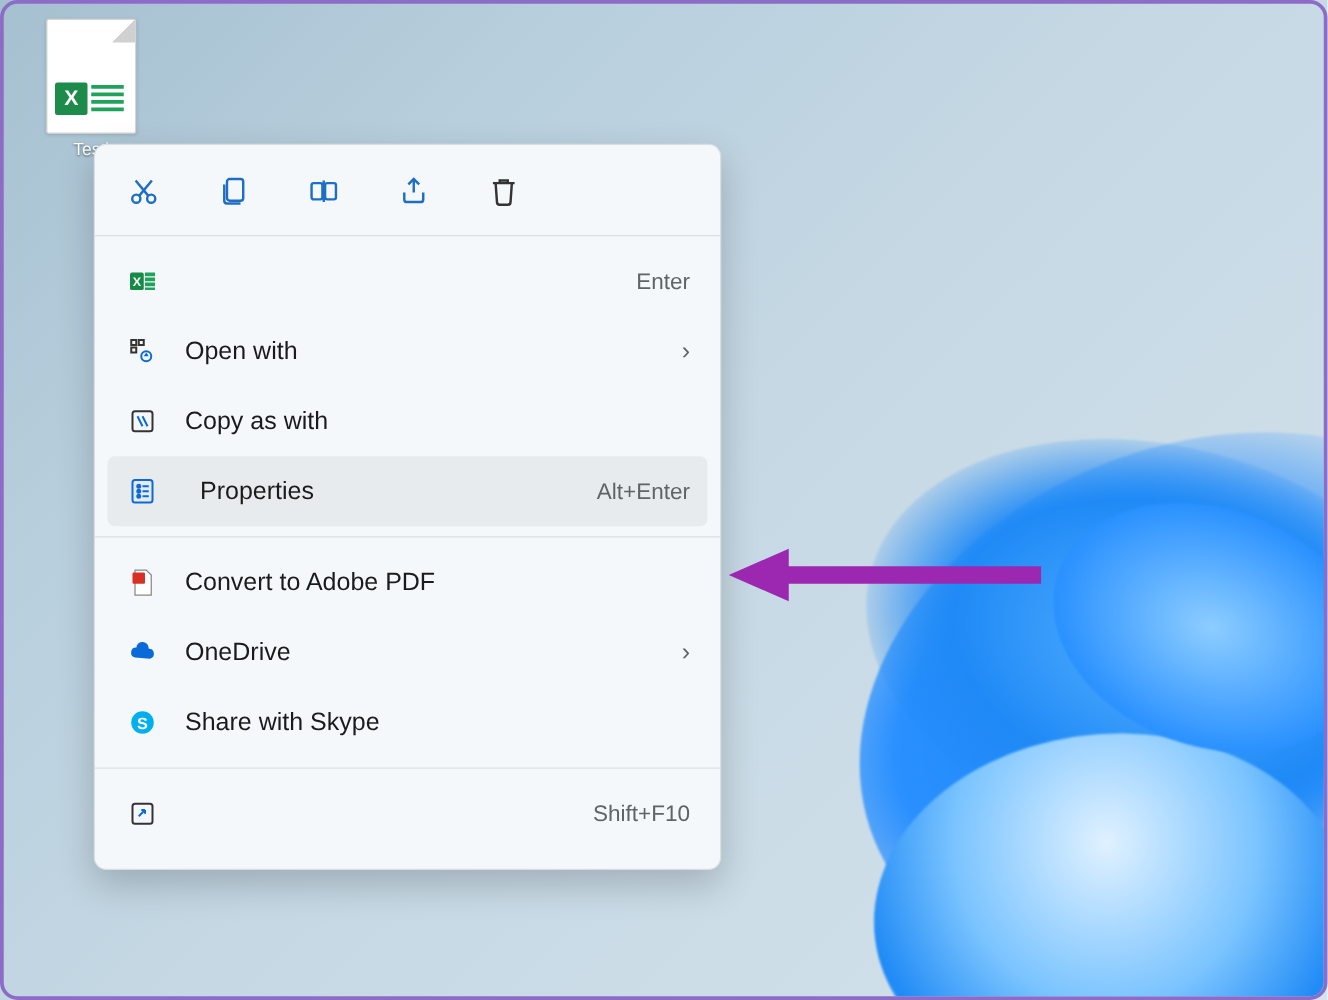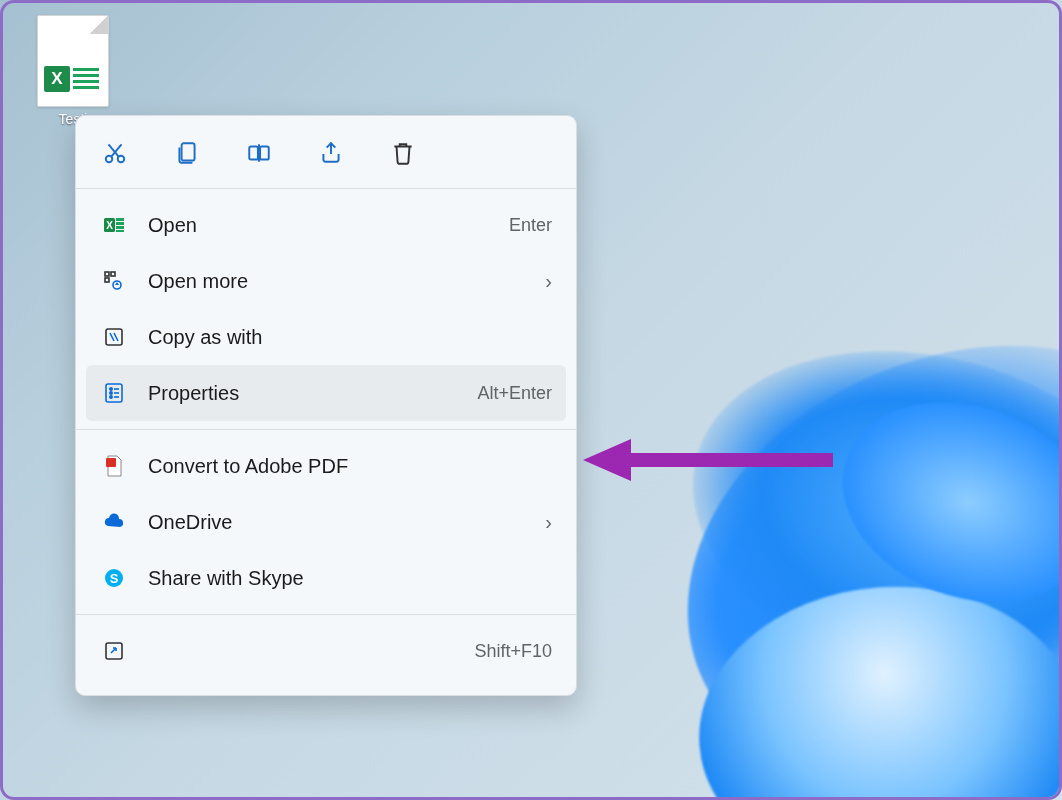--- a/index.html
+++ b/index.html
@@ -112,21 +112,21 @@
 
   .menu-group { padding: 8px 10px; }
   .menu-item {
     display: flex; align-items: center;
     height: 56px;
     padding: 0 14px;
     border-radius: 6px;
     cursor: pointer;
     color: #1b1b1b;
   }
-  .menu-item.highlight { background: #e8ebed; }
+  .menu-item.highlight { background: #e8ebed; gap: 12px; }
   .menu-item .ico {
     width: 28px; height: 28px; margin-right: 20px;
     display: flex; align-items: center; justify-content: center;
     flex-shrink: 0;
   }
   .menu-item .ico svg { width: 24px; height: 24px; }
   .menu-item .label { font-size: 20px; flex: 1; }
   .menu-item .hint { font-size: 18px; color: #5f6469; margin-left: auto; }
   .menu-item .chev { color: #5f6469; font-size: 20px; }
 
@@ -212,35 +212,34 @@
       <span class="ico">
         <svg viewBox="0 0 24 24">
             <rect x="2" y="5" width="11" height="14" rx="1.5" fill="#178a47"></rect>
             <text x="7.5" y="16" text-anchor="middle" font-size="10" fill="#fff" font-weight="700">X</text>
             <rect x="14" y="5" width="8" height="3" fill="#1fa35a"></rect>
             <rect x="14" y="9" width="8" height="3" fill="#1fa35a"></rect>
             <rect x="14" y="13" width="8" height="3" fill="#1fa35a"></rect>
             <rect x="14" y="17" width="8" height="2" fill="#1fa35a"></rect>
           </svg>
       </span>
-      <span class="label">Open</span>
       <span class="hint">Enter</span>
     </div>
 
     <div class="menu-item">
       <span class="ico">
         <svg viewBox="0 0 24 24" fill="none" stroke="#333" stroke-width="1.6">
             <rect x="3" y="3" width="4" height="4"></rect>
             <rect x="9" y="3" width="4" height="4"></rect>
             <rect x="3" y="9" width="4" height="4"></rect>
             <circle cx="15" cy="16" r="4" fill="none" stroke="#0a6bd8"></circle>
             <path d="M15 13l2 3h-4z" fill="#0a6bd8" stroke="none"></path>
           </svg>
       </span>
-      <span class="label">Open more</span>
+      <span class="label">Open with</span>
       <span class="chev">›</span>
     </div>
 
 
     <div class="menu-item">
       <span class="ico">
         <svg viewBox="0 0 24 24" fill="none" stroke="#333" stroke-width="1.6">
             <rect x="4" y="4" width="16" height="16" rx="2"></rect>
             <path d="M8 8l4 8M12 8l4 8" stroke="#0a6bd8"></path>
           </svg>

